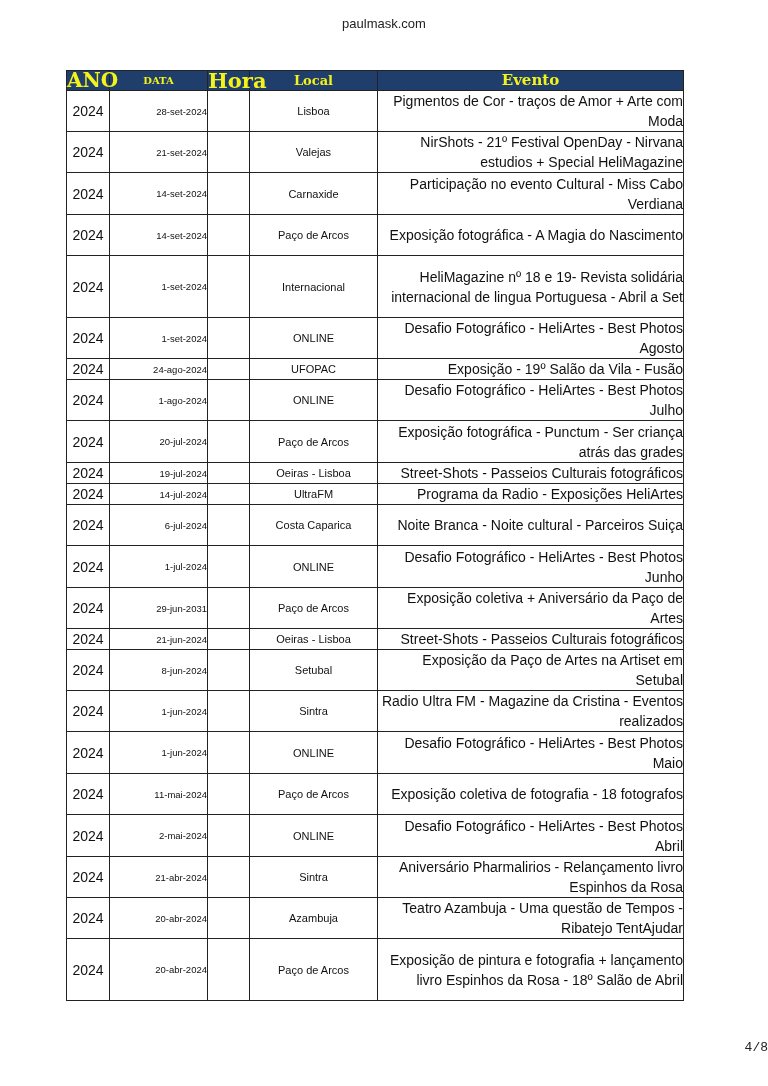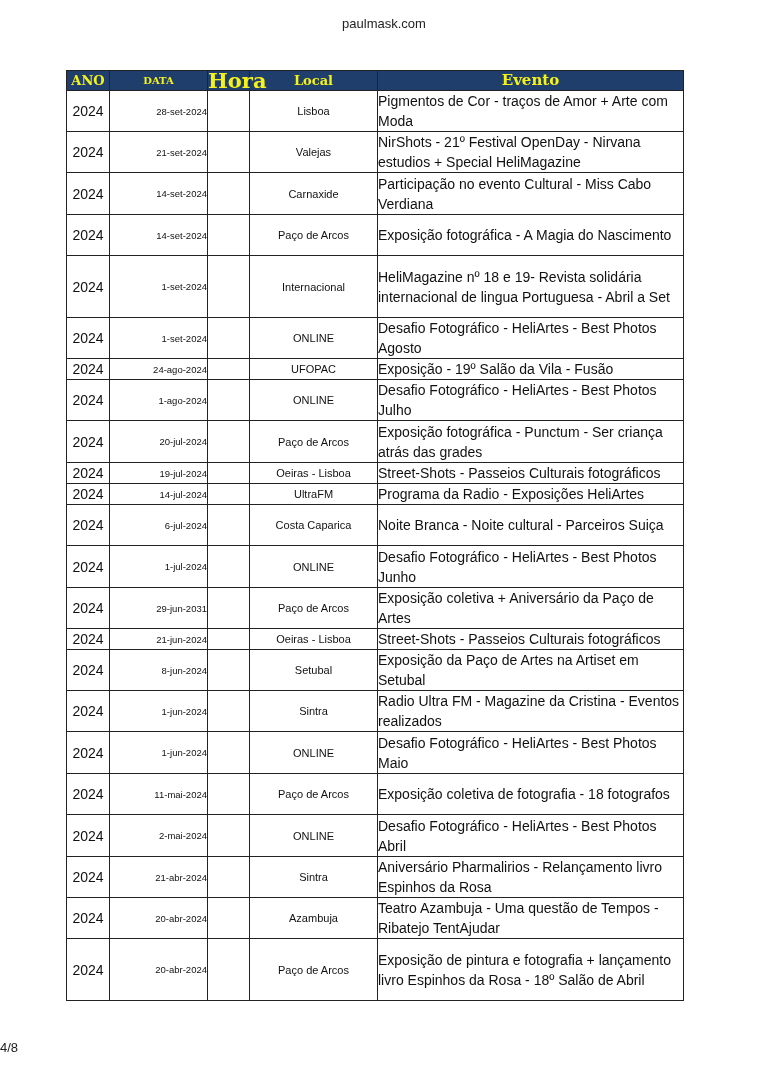--- a/index.html
+++ b/index.html
@@ -1,31 +1,31 @@
 <!DOCTYPE html>
 <html><head>
 <meta charset="utf-8">
 <style>
   html, body { margin: 0; padding: 0; background: #ffffff; }
   body { width: 768px; height: 1086px; position: relative; font-family: "Liberation Sans", sans-serif; color: #111; }
   .site { position: absolute; top: 16px; left: 0; width: 768px; text-align: center; font-size: 13px; color: #222; }
-  .pager { position: absolute; top: 1040px; left: 0; width: 768px; text-align: left; font-size: 13px; color: #222; }
+  .pager { position: absolute; top: 1040px; left: 0; width: 768px; text-align: right; font-size: 13px; color: #222; font-family: Liberation Mono, monospace; }
   table.events { position: absolute; left: 66px; top: 70px; width: 617px; border-collapse: collapse; table-layout: fixed; }
   table.events th, table.events td { border: 1px solid #222; padding: 0; }
   table.events th { background: #1f3e6b; color: #f5f21a; font-family: "DejaVu Serif", serif; font-weight: bold; height: 19px; text-align: center; line-height: 19px; }
-  th.c-ano { font-size: 13px; margin-left: 17px; }
+  th.c-ano { font-size: 20px; margin-left: 17px; }
   th.c-data { font-size: 10px; }
   th.c-hora { font-size: 21px; }
   th.c-local { font-size: 13px; }
   th.c-evento { font-size: 15px; }
   td.ano { text-align: center; font-size: 14px; }
   td.data { text-align: right; font-size: 9.5px; }
   td.hora { border-left: 2px solid #333; border-right: 2px solid #333; }
   td.local { text-align: center; font-size: 11px; }
-  td.evento { font-size: 14px; line-height: 20px; padding-left: 3px; text-align: left; vertical-align: middle; }
+  td.evento { font-size: 14px; line-height: 20px; padding-left: 3px; text-align: right; vertical-align: middle; }
   col.w-ano { width: 43px; }
   col.w-data { width: 98px; }
   col.w-hora { width: 42px; }
   col.w-local { width: 128px; }
   col.w-evento { width: 306px; }
 </style>
 </head>
 <body>
 
 <div class="site">paulmask.com</div>

